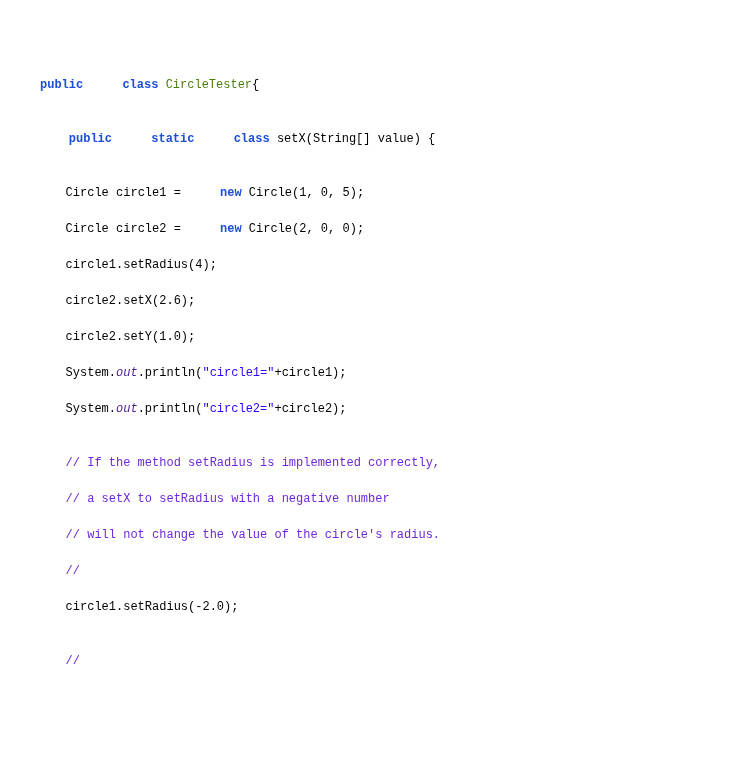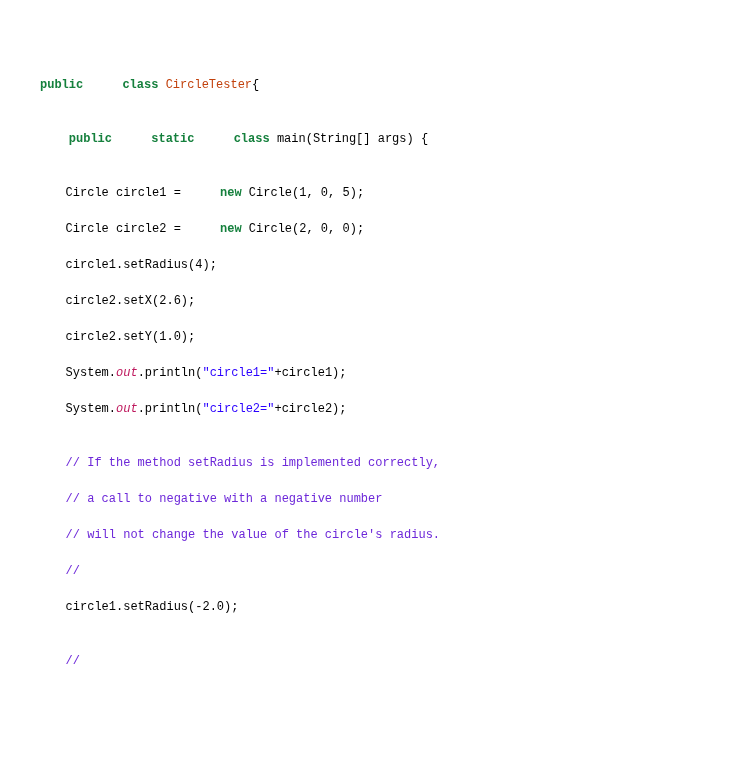--- a/index.html
+++ b/index.html
@@ -10,60 +10,60 @@
     body {
       font-family: Consolas, 'Courier New', monospace;
       font-size: 12px;
       line-height: 1.5;
       background: #ffffff;
       color: #000000;
       padding: 4px 8px;
       white-space: pre;
     }
     .kw-purple {
-      color: #15803d;
+      color: #1d4ed8;
       font-weight: bold;
       padding-left: 32px;
     }
     .ident {
-      color: #c2410c;
+      color: #4d7c0f;
     }
     .italic-field {
-      color: #be185d;
+      color: #4c1d95;
       font-style: italic;
     }
     .string {
       color: #2a00ff;
     }
     .comment {
       color: #6d28d9;
     }
     .line {
       display: block;
     }
   </style>
 </head>
 <body>
 
 
 
 <div><span class="line"><span class="kw-purple">public</span> <span class="kw-purple">class</span> <span class="ident">CircleTester</span><span>{</span></span>
 <span class="line"></span>
-<span class="line">    <span class="kw-purple">public</span> <span class="kw-purple">static</span> <span class="kw-purple">class</span> <span>main</span><span>(String[] args) {</span></span>
+<span class="line">    <span class="kw-purple">public</span> <span class="kw-purple">static</span> <span class="kw-purple">class</span> <span>setX</span><span>(String[] value) {</span></span>
 <span class="line"></span>
 <span class="line">        <span>Circle </span><span>circle1 = </span><span class="kw-purple">new</span><span> Circle(1, 0, 5);</span></span>
 <span class="line">        <span>Circle </span><span>circle2 = </span><span class="kw-purple">new</span><span> Circle(2, 0, 0);</span></span>
 <span class="line">        <span>circle1.setRadius(4);</span></span>
 <span class="line">        <span>circle2.setX(2.6);</span></span>
 <span class="line">        <span>circle2.setY(1.0);</span></span>
 <span class="line">        <span>System.</span><span class="italic-field">out</span><span>.println(</span><span class="string">"circle1="</span><span>+circle1);</span></span>
 <span class="line">        <span>System.</span><span class="italic-field">out</span><span>.println(</span><span class="string">"circle2="</span><span>+circle2);</span></span>
 <span class="line"></span>
 <span class="line">        <span class="comment">// If the method setRadius is implemented correctly,</span></span>
-<span class="line">        <span class="comment">// a call to negative with a negative number</span></span>
+<span class="line">        <span class="comment">// a setX to setRadius with a negative number</span></span>
 <span class="line">        <span class="comment">// will not change the value of the circle's radius.</span></span>
 <span class="line">        <span class="comment">//</span></span>
 <span class="line">        <span>circle1.setRadius(-2.0);</span></span>
 <span class="line"></span>
 <span class="line">        <span class="comment">//</span></span>
 
 
 
 
 <span class="line"></span>

